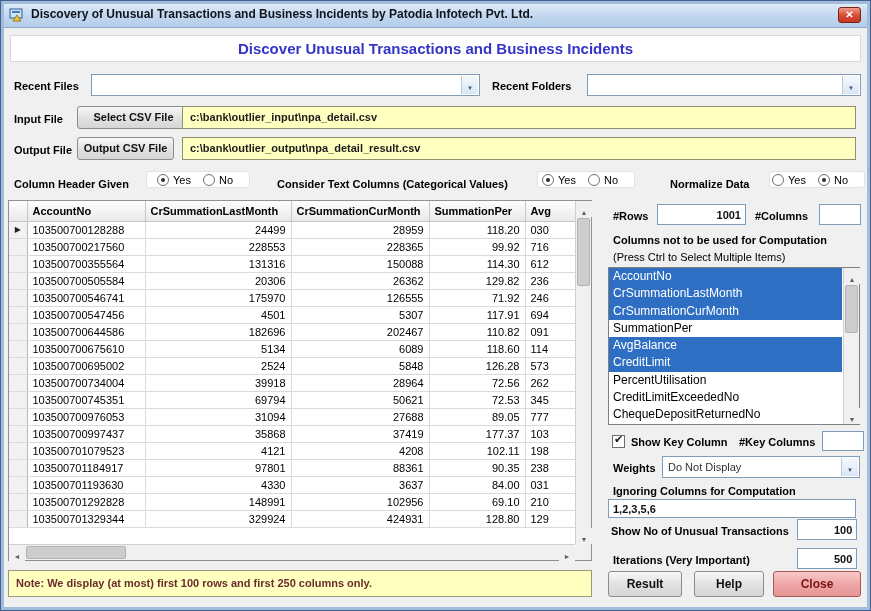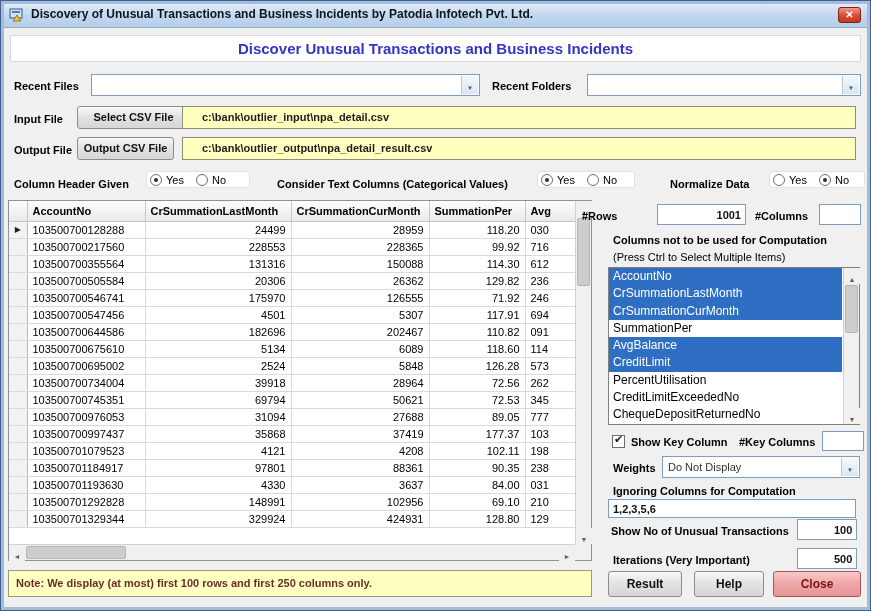--- a/index.html
+++ b/index.html
@@ -25,24 +25,24 @@
   .combo .dd{position:absolute;right:1px;top:1px;bottom:1px;width:17px;background:linear-gradient(#f4f8fc,#d9e6f4);border-left:1px solid #b9c9db;text-align:center;color:#3c5a78;}
   .combo .dd::before{content:"▼";font-size:6px;line-height:18px;}
 
   
   .btn{position:absolute;background:linear-gradient(#f8f8f8,#e3e3e3 45%,#d6d6d6);border:1px solid #8c8c8c;border-radius:3px;font-size:11px;font-weight:bold;color:#111;text-align:center;cursor:pointer;}
   .btn.small{height:23px;line-height:21px;}
   .btn.big{height:26px;line-height:24px;font-size:12px;}
   #closebtn2{background:linear-gradient(#f8c9c9,#efa6a6 50%,#e79595);border:1px solid #a85858;color:#7c1414;}
 
   
-  .yfield{position:absolute;background:#ffffc0;border:1px solid #8f8f74;height:23px;line-height:21px;font-size:11px;font-weight:bold;color:#1c1c1c;padding-left:19px;white-space:nowrap;overflow:hidden;}
-
-  
-  .rbox{position:absolute;height:17px;background:#fff;border:1px solid #e2e2e2;border-radius:3px;display:flex;align-items:center;padding:0 3px;gap:12px;}
+  .yfield{position:absolute;background:#ffffc0;border:1px solid #8f8f74;height:23px;line-height:21px;font-size:11px;font-weight:bold;color:#1c1c1c;padding-left:7px;white-space:nowrap;overflow:hidden;}
+
+  
+  .rbox{position:absolute;height:17px;background:#fff;border:1px solid #e2e2e2;border-radius:3px;display:flex;align-items:center;padding:0 16px;gap:12px;justify-content:flex-end;}
   .ritem{display:inline-flex;align-items:center;gap:4px;font-size:11px;cursor:pointer;}
   .radio{width:12px;height:12px;border:1px solid #6e6e6e;border-radius:50%;background:#fff;display:inline-block;position:relative;}
   .radio.on::after{content:"";position:absolute;inset:3px;border-radius:50%;background:#2f2f2f;}
 
   
   #grid{left:8px;top:200px;width:584px;height:361px;background:#fff;border:1px solid #919191;}
   #gridtablewrap{left:0;top:0;width:566px;height:343px;overflow:hidden;}
   table{border-collapse:collapse;table-layout:fixed;width:566px;}
   th{height:20px;background:linear-gradient(#fdfdfd,#e9e9e9);border:1px solid #c6c6c6;border-top:none;font-weight:bold;font-size:11px;text-align:left;padding:0 5px;white-space:nowrap;overflow:hidden;}
   th.corner{border-left:none;}
@@ -324,21 +324,21 @@
       <span class="sarr dn" style="bottom:0;left:0;"></span>
     </div>
     <div id="ghscroll" class="sbar h abs">
       <span class="sarr lf" style="left:0;top:0;"></span>
       <span class="thumb" style="top:1px;bottom:1px;left:17px;width:100px;"></span>
       <span class="sarr rt" style="right:0;top:0;"></span>
     </div>
     <div id="gcorner" class="abs"></div>
   </div>
 
-  <span class="lbl" style="left:582px;top:210px;">#Rows</span>
+  <span class="lbl" style="left:613px;top:210px;">#Rows</span>
   <input class="tb num" style="left: 657px; top: 204px; width: 89px; height: 21px;" value="1001">
   <span class="lbl" style="left:755px;top:210px;">#Columns</span>
   <input class="tb num" style="left: 819px; top: 204px; width: 39px; height: 21px;" value="12">
 
   <span class="lbl" style="left:613px;top:234px;">Columns not to be used for Computation</span>
   <span class="lbl plain" style="left:613px;top:251px;">(Press Ctrl to Select Multiple Items)</span>
 
   <div id="listbox" class="abs">
     <div id="listitems">
         <div class="li sel">AccountNo</div>

